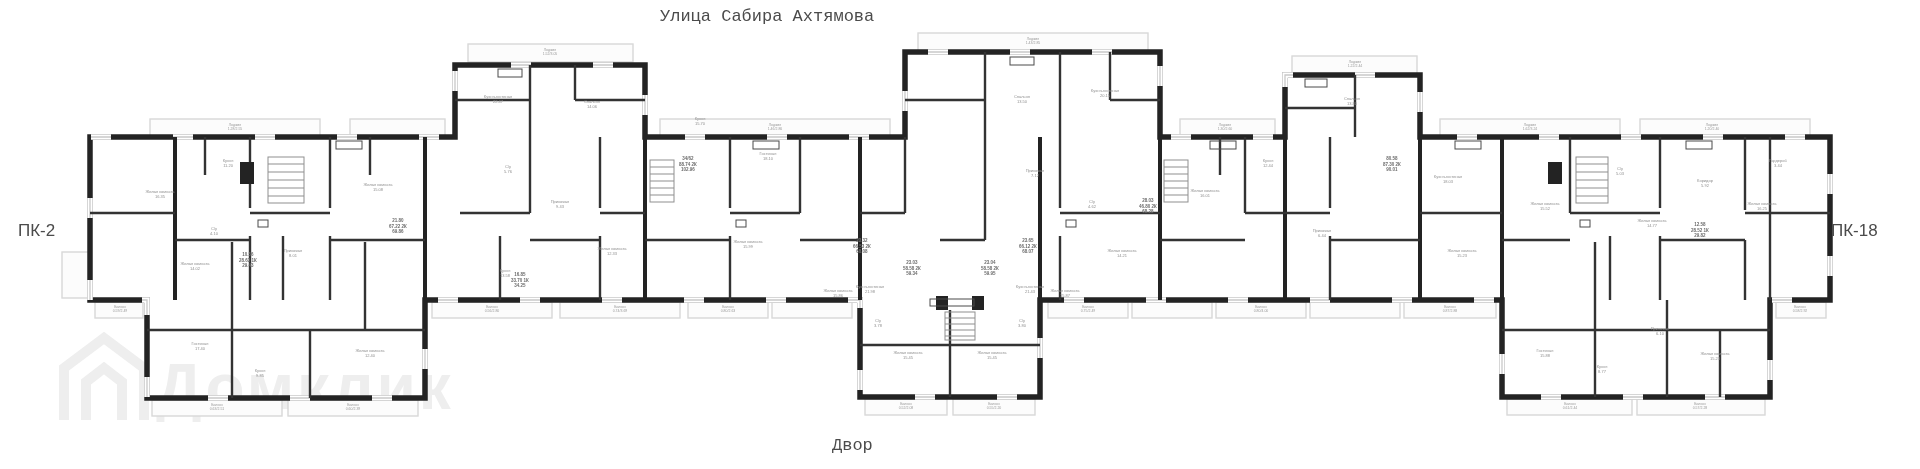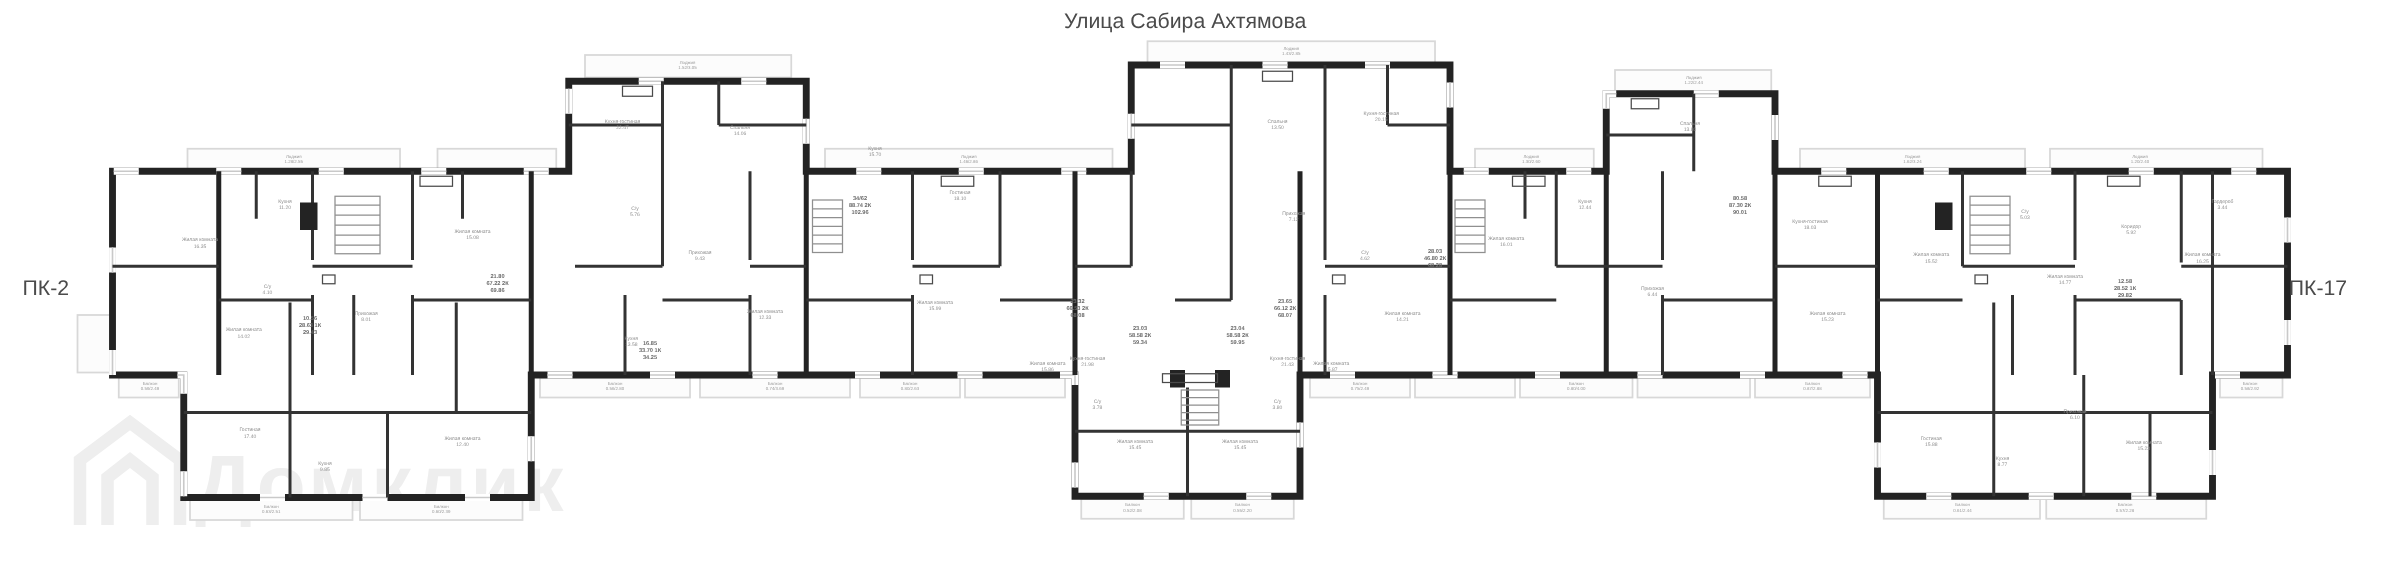--- a/index.html
+++ b/index.html
@@ -1,20 +1,20 @@
 <!DOCTYPE html>
 <html><head>
 <meta charset="utf-8">
 <style>
   html,body{margin:0;padding:0;background:#ffffff;}
   .stage{position:relative;width:1920px;height:469px;overflow:hidden;background:#ffffff;
          font-family:"Liberation Sans",sans-serif;}
   .stage svg{display:block;}
   .maplabel{position:absolute;color:#4b4b4b;font-size:17px;line-height:1.1;z-index:3;}
-  .centered{text-align:right;}
+  .centered{text-align:left;font-family:Liberation Mono, monospace;}
   #plan-svg{position:absolute;left:0;top:0;z-index:2;}
   #plan-svg text{font-family:"Liberation Sans",sans-serif;}
   .wm-icon{position:absolute;left:54px;top:330px;z-index:1;}
   .wm-text{position:absolute;left:156px;top:350px;z-index:1;font-size:64px;font-weight:700;
            color:#eeeeee;letter-spacing:3px;}
 </style>
 </head>
 <body>
 
 <div class="stage">
@@ -218,14 +218,15 @@
         <text x="353" y="406" font-size="3.5" fill="#9a9a9a" text-anchor="middle"><tspan x="353" dy="0">Балкон</tspan><tspan x="353" dy="1.25em">0.60/2.39</tspan></text>
         <text x="906" y="405" font-size="3.5" fill="#9a9a9a" text-anchor="middle"><tspan x="906" dy="0">Балкон</tspan><tspan x="906" dy="1.25em">0.52/2.08</tspan></text>
         <text x="994" y="405" font-size="3.5" fill="#9a9a9a" text-anchor="middle"><tspan x="994" dy="0">Балкон</tspan><tspan x="994" dy="1.25em">0.55/2.20</tspan></text>
         <text x="1570" y="405" font-size="3.5" fill="#9a9a9a" text-anchor="middle"><tspan x="1570" dy="0">Балкон</tspan><tspan x="1570" dy="1.25em">0.61/2.44</tspan></text>
         <text x="1700" y="405" font-size="3.5" fill="#9a9a9a" text-anchor="middle"><tspan x="1700" dy="0">Балкон</tspan><tspan x="1700" dy="1.25em">0.57/2.28</tspan></text>
       </g>
   </svg>
 
   <div class="maplabel centered" style="left:660px;top:8px;width:385px;">Улица Сабира Ахтямова</div>
   <div class="maplabel" style="left:18px;top:222px;">ПК-2</div>
-  <div class="maplabel" style="left:1831px;top:222px;">ПК-17</div>
+  <div class="maplabel" style="left:1831px;top:222px;">ПК-18</div>
+  <div class="maplabel centered" style="left:832px;top:437px;width:200px;">Двор</div>
 </div>
 
 </body></html>

